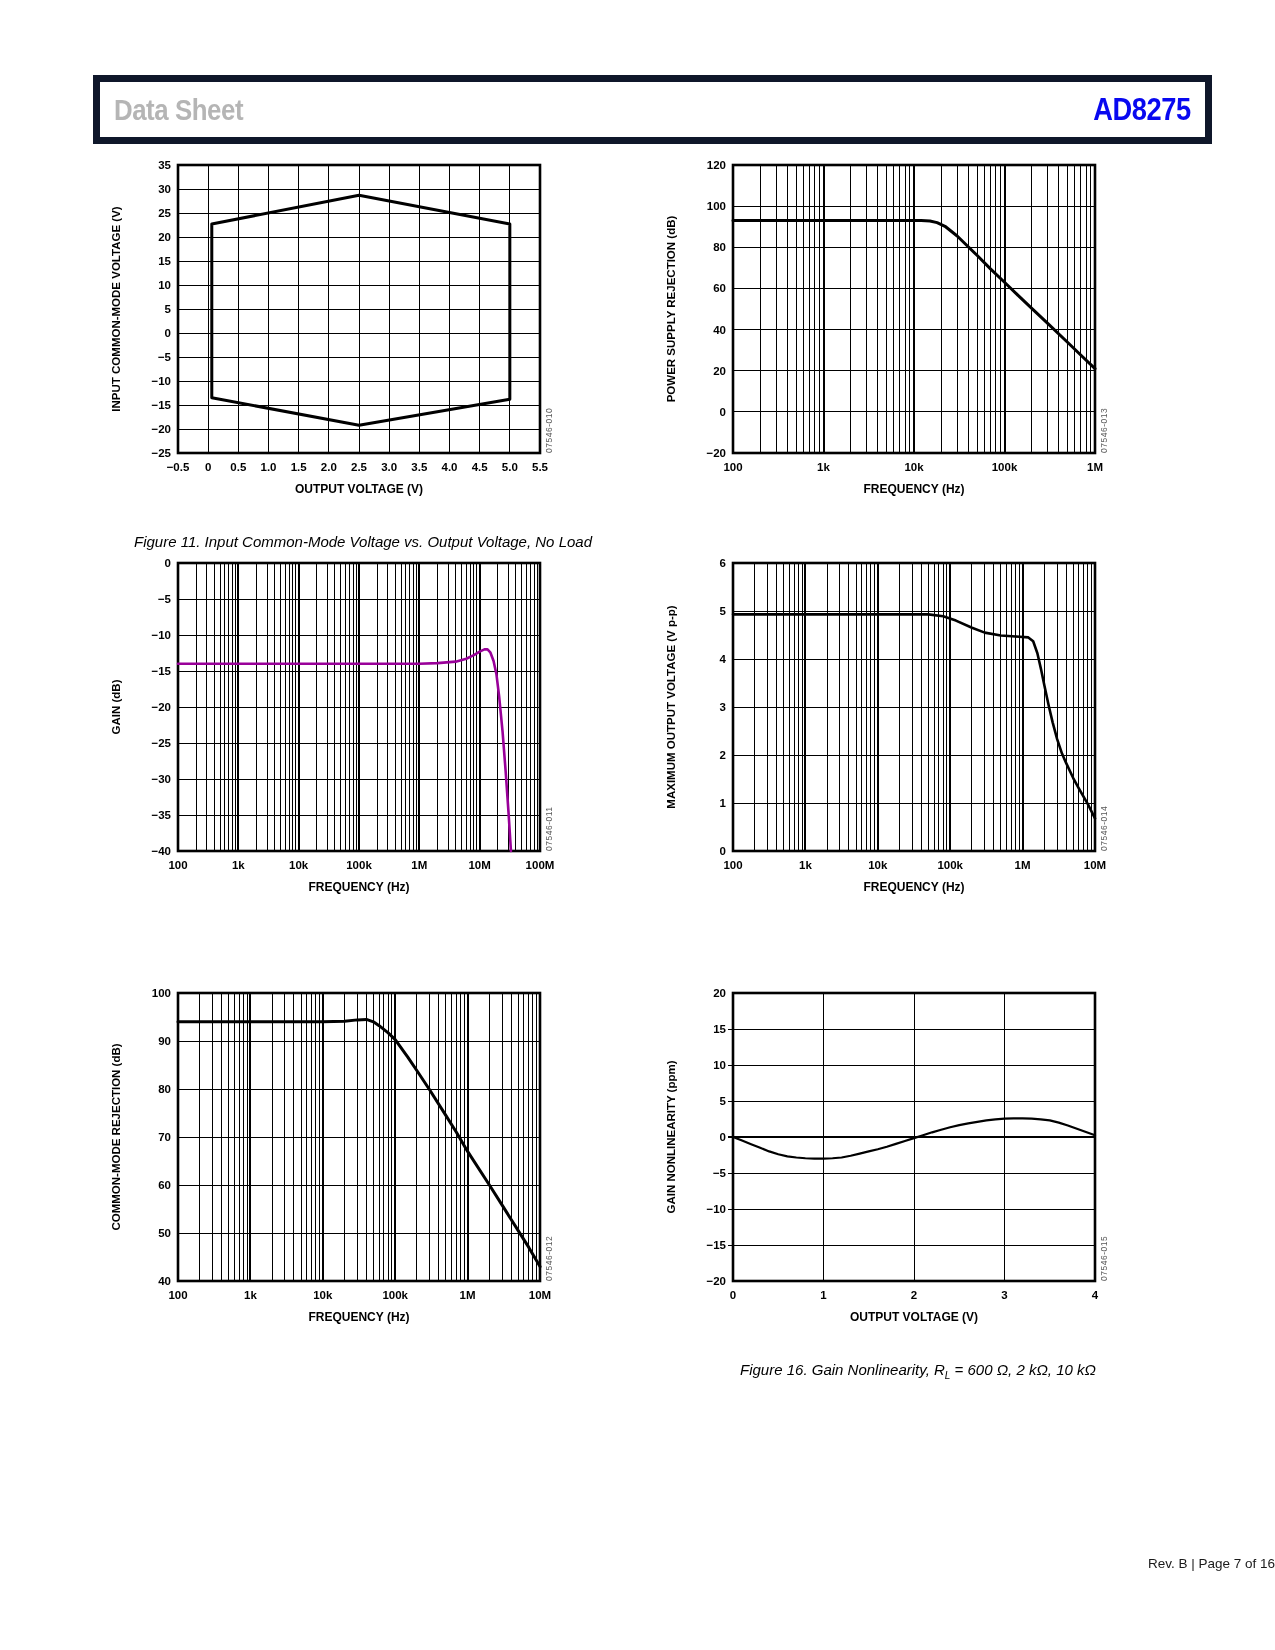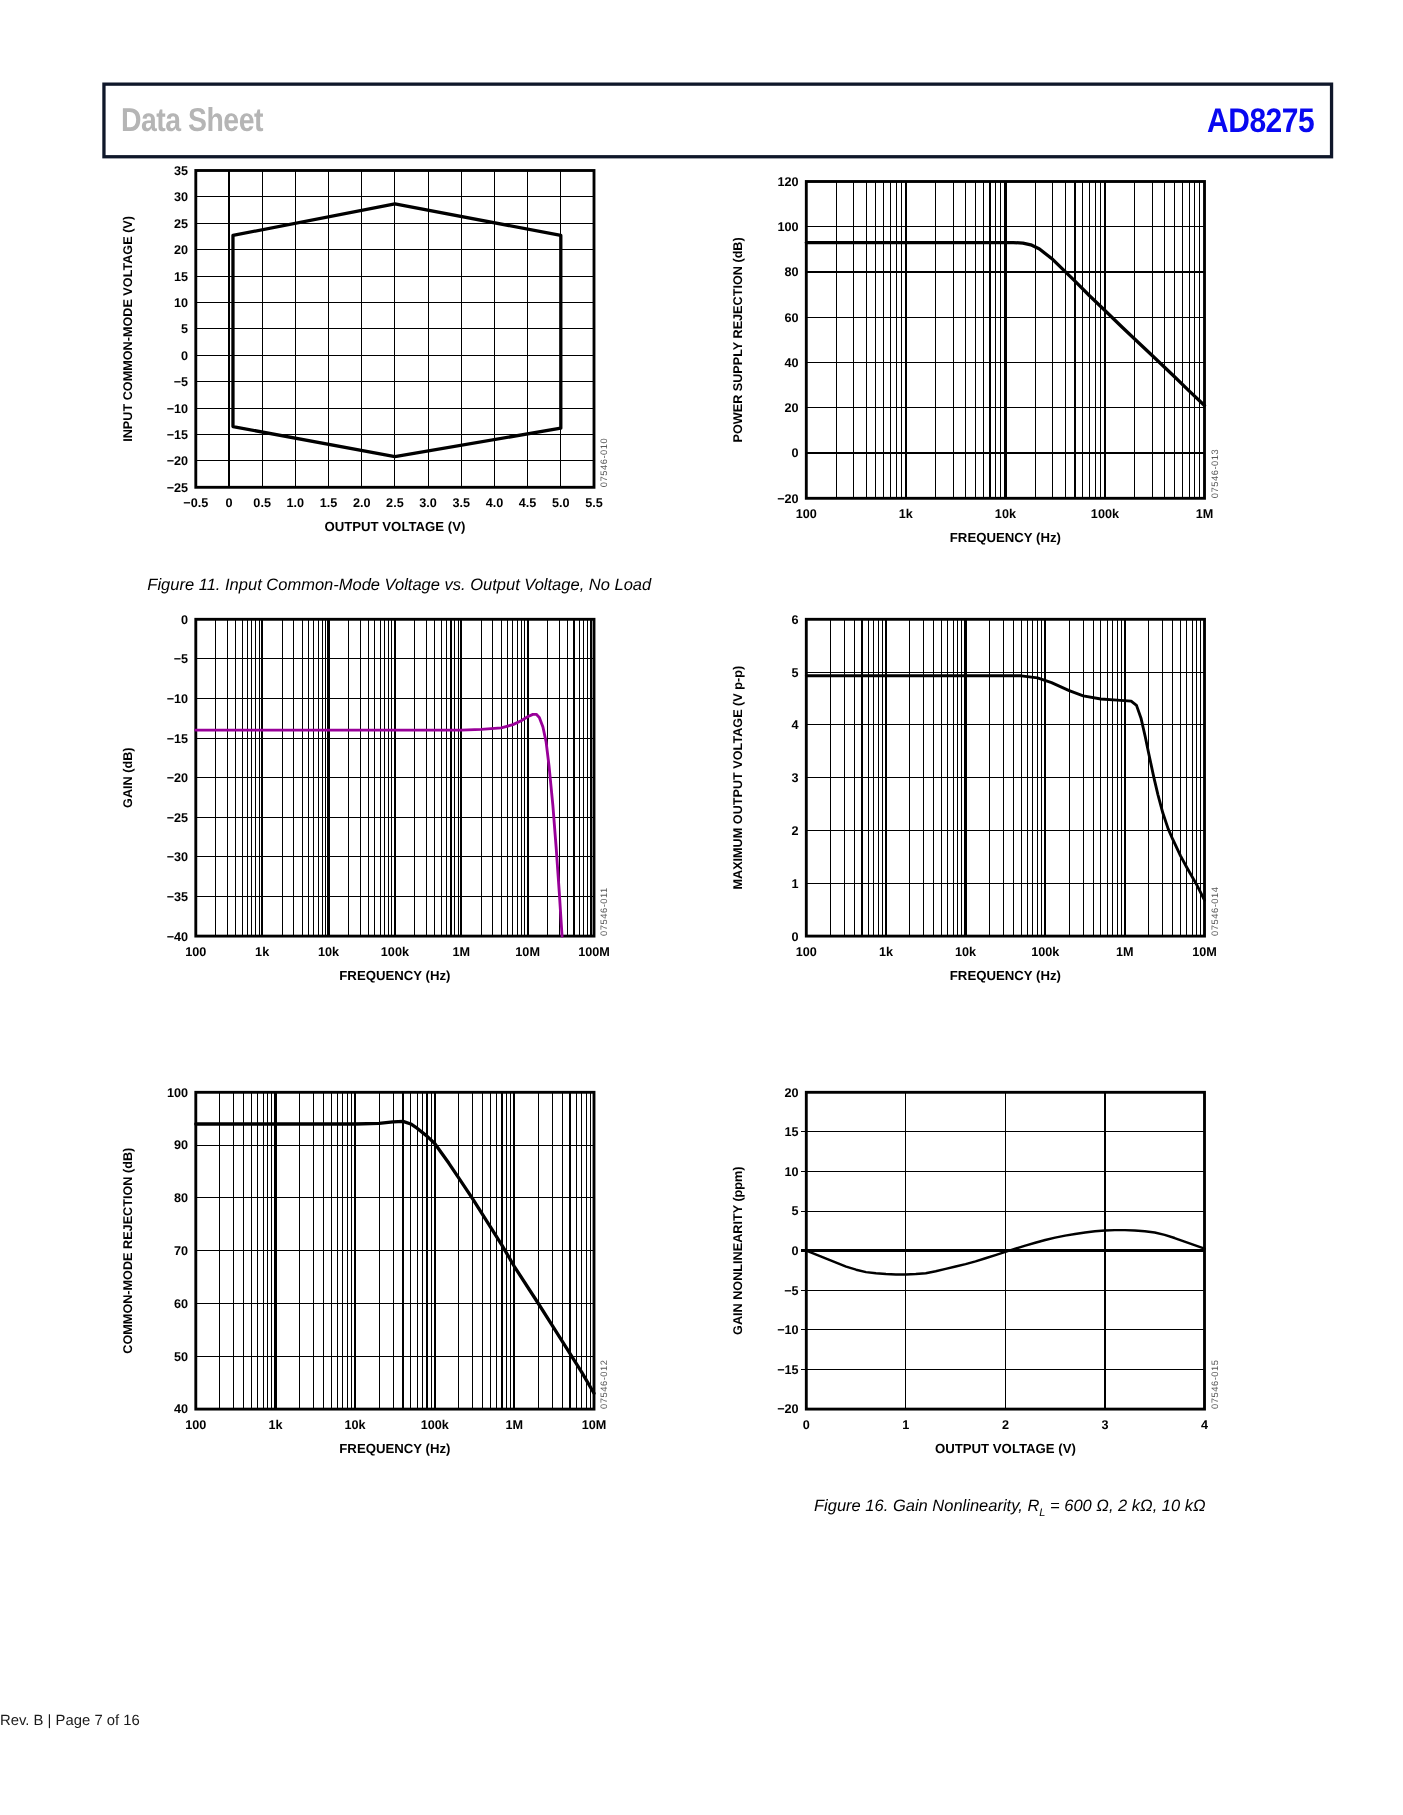--- a/index.html
+++ b/index.html
@@ -9,21 +9,21 @@
     position: relative;
     font-family: "Liberation Sans", sans-serif;
     color: #000;
   }
   .page { position: absolute; inset: 0; background: #fff; }
 
   
   .header-box {
     position: absolute; left: 93px; top: 75px;
     width: 1119px; height: 69px;
-    border: 3px solid #0f172a;
+    border: 7px solid #0f172a;
     display: flex; align-items: center; justify-content: space-between;
     padding: 0 14px;
   }
   .doc-type {
     font-size: 30px; font-weight: bold; color: #b5b5b5;
     transform: scaleX(0.86); transform-origin: left center;
     letter-spacing: -0.5px; white-space: nowrap;
   }
   .part-number {
     font-size: 31px; font-weight: bold; color: #0808f0;
@@ -41,35 +41,35 @@
     font-style: italic;
     font-size: 15px;
     color: #000;
     font-family: "Liberation Sans", sans-serif;
   }
   .caption sub { font-size: 10px; }
 
   
   .footer {
     position: absolute; left: 0; top: 1556px; width: 100%;
-    text-align: left; font-size: 13.5px; color: #1a1a1a;
+    text-align: right; font-size: 13.5px; color: #1a1a1a;
   }
 </style>
 </head>
 <body>
 
 <div class="page">
 
   <div class="header-box">
     <span class="doc-type">Data Sheet</span>
     <span class="part-number">AD8275</span>
   </div>
 
   <div id="figures-root">
-  <div class="figure" style="left: 98px; top: 148px;">
+  <div class="figure" style="left: 98px; top: 158px;">
     <svg class="chart" width="530" height="345" viewBox="0 0 530 345" xmlns="http://www.w3.org/2000/svg">
           <line x1="80" y1="271" x2="442" y2="271" stroke="#000" stroke-width="1" shape-rendering="crispEdges"></line>
           <line x1="80" y1="247" x2="442" y2="247" stroke="#000" stroke-width="1" shape-rendering="crispEdges"></line>
           <line x1="80" y1="223" x2="442" y2="223" stroke="#000" stroke-width="1" shape-rendering="crispEdges"></line>
           <line x1="80" y1="199" x2="442" y2="199" stroke="#000" stroke-width="1" shape-rendering="crispEdges"></line>
           <line x1="80" y1="175" x2="442" y2="175" stroke="#000" stroke-width="1" shape-rendering="crispEdges"></line>
           <line x1="80" y1="151" x2="442" y2="151" stroke="#000" stroke-width="1" shape-rendering="crispEdges"></line>
           <line x1="80" y1="127" x2="442" y2="127" stroke="#000" stroke-width="1" shape-rendering="crispEdges"></line>
           <line x1="80" y1="103" x2="442" y2="103" stroke="#000" stroke-width="1" shape-rendering="crispEdges"></line>
           <line x1="80" y1="79" x2="442" y2="79" stroke="#000" stroke-width="1" shape-rendering="crispEdges"></line>

